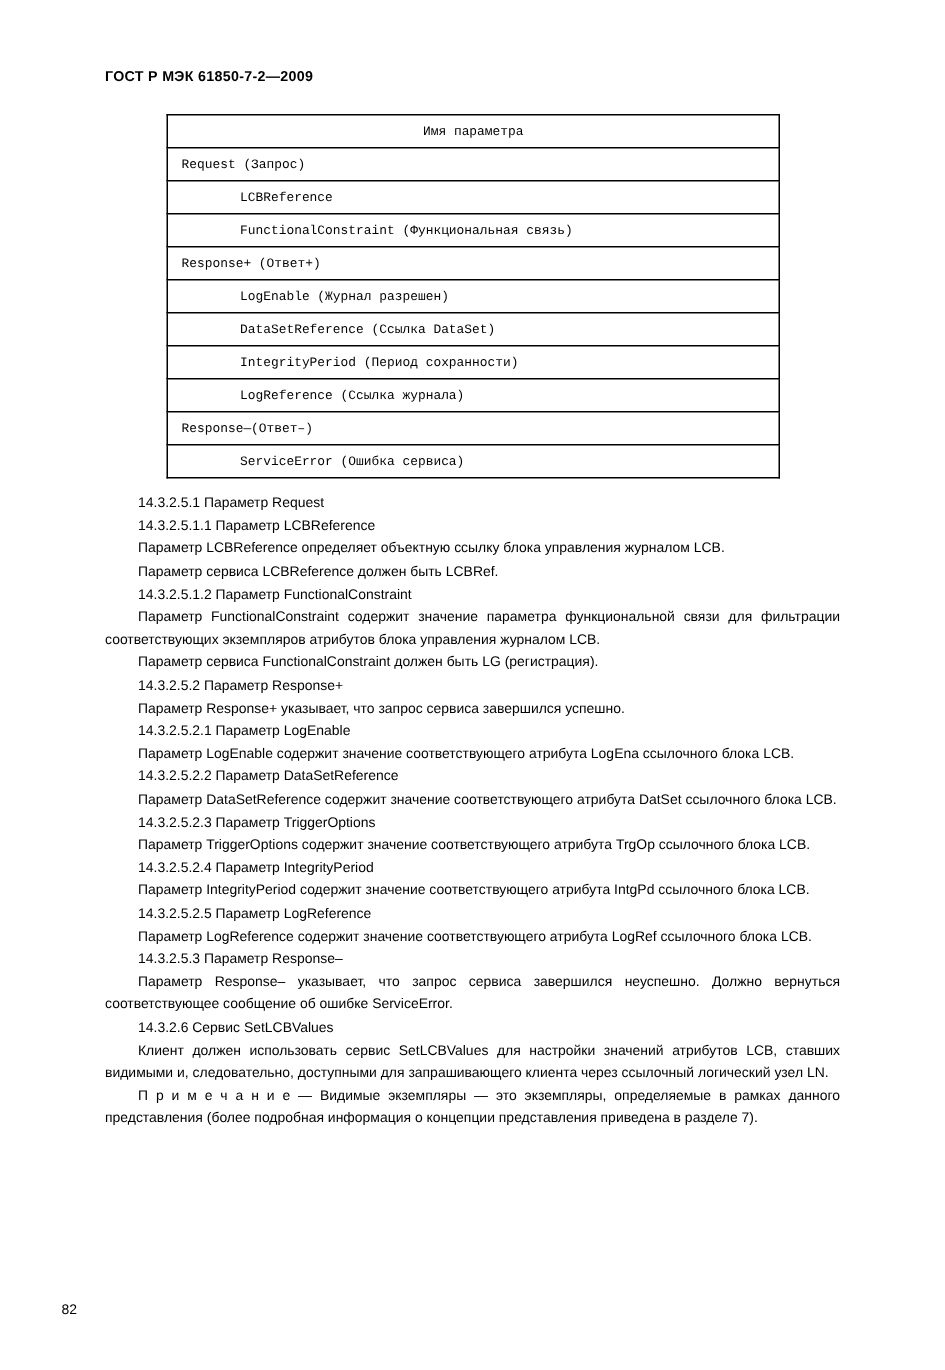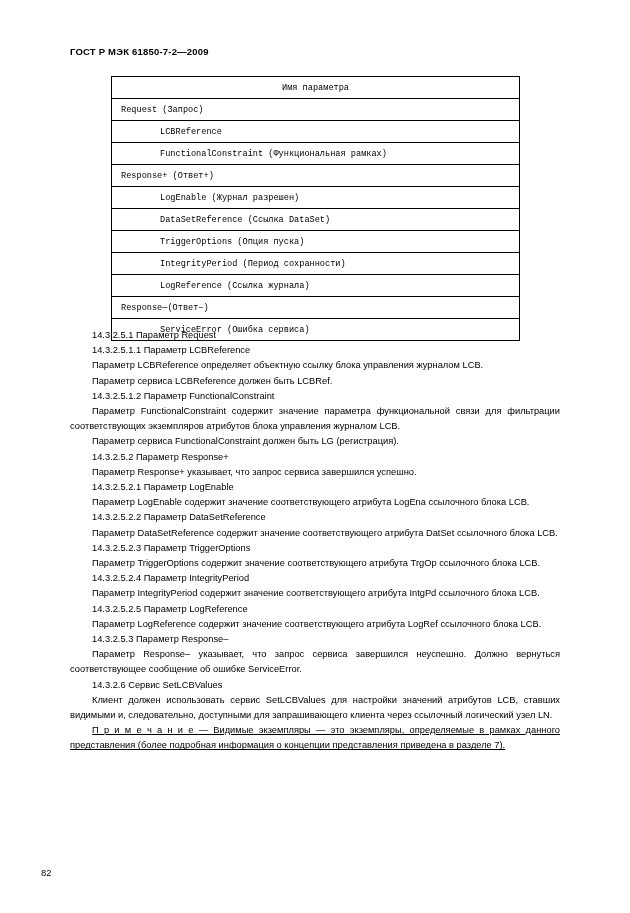--- a/index.html
+++ b/index.html
@@ -68,21 +68,20 @@
     margin: 0;
     text-indent: 0;
   }
   .ind {
     display: inline-block;
     width: 22px;
   }
   b { font-weight: normal; }
   .note {
     margin-top: 13px;
-    text-decoration: underline;
   }
   .pageno {
     position: absolute;
     left: 41px;
     top: 868px;
     font-size: 9.3px;
   }
 </style>
 </head>
 <body>
@@ -97,33 +96,30 @@
         <tr>
           <td class="hdr">Имя параметра</td>
         </tr>
         <tr>
           <td><span class="lvl0">Request  (Запрос)</span></td>
         </tr>
         <tr>
           <td><span class="lvl1">LCBReference</span></td>
         </tr>
         <tr>
-          <td><span class="lvl1">FunctionalConstraint (Функциональная рамках)</span></td>
+          <td><span class="lvl1">FunctionalConstraint (Функциональная связь)</span></td>
         </tr>
         <tr>
           <td><span class="lvl0">Response+ (Ответ+)</span></td>
         </tr>
         <tr>
           <td><span class="lvl1">LogEnable (Журнал разрешен)</span></td>
         </tr>
         <tr>
           <td><span class="lvl1">DataSetReference (Ссылка DataSet)</span></td>
-        </tr>
-        <tr>
-          <td><span class="lvl1">TriggerOptions (Опция пуска)</span></td>
         </tr>
         <tr>
           <td><span class="lvl1">IntegrityPeriod (Период сохранности)</span></td>
         </tr>
         <tr>
           <td><span class="lvl1">LogReference (Ссылка журнала)</span></td>
         </tr>
         <tr>
           <td><span class="lvl0">Response—(Ответ–)</span></td>
         </tr>

